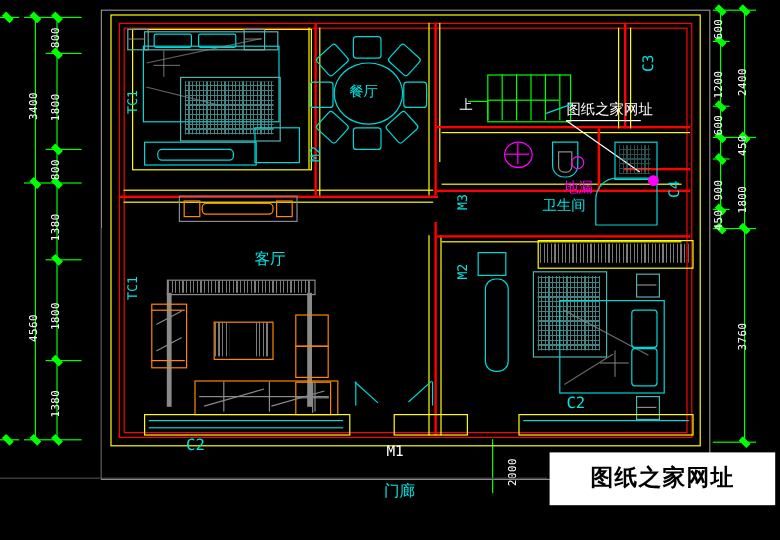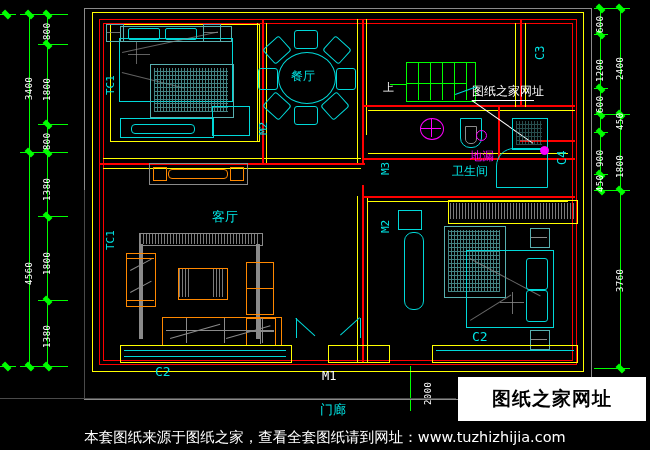--- a/index.html
+++ b/index.html
@@ -378,15 +378,14 @@
   <div class="lbl-cyan cn" style="left:320px;top:403px;font-size:13px;">门廊</div>
 
   <div class="ln h abs" style="left:0;top:398px;width:456px;height:1px;background:#4a4a4a;"></div>
   <div class="ln v abs" style="left:84px;top:190px;height:208px;width:1px;background:#4a4a4a;"></div>
   <div class="ln h abs" style="left:84px;top:8px;width:1px;height:1px;"></div>
 
   <div id="watermark" style="left:458px;top:377px;width:188px;height:44px;">
     <div id="wm-cn">图纸之家网址</div>
   </div>
 
-  <div id="caption">本套图纸来源于图纸之家，查看全套图纸请到网址：www.tuzhizhijia.com</div>
 
 </div>
 
 </body></html>

